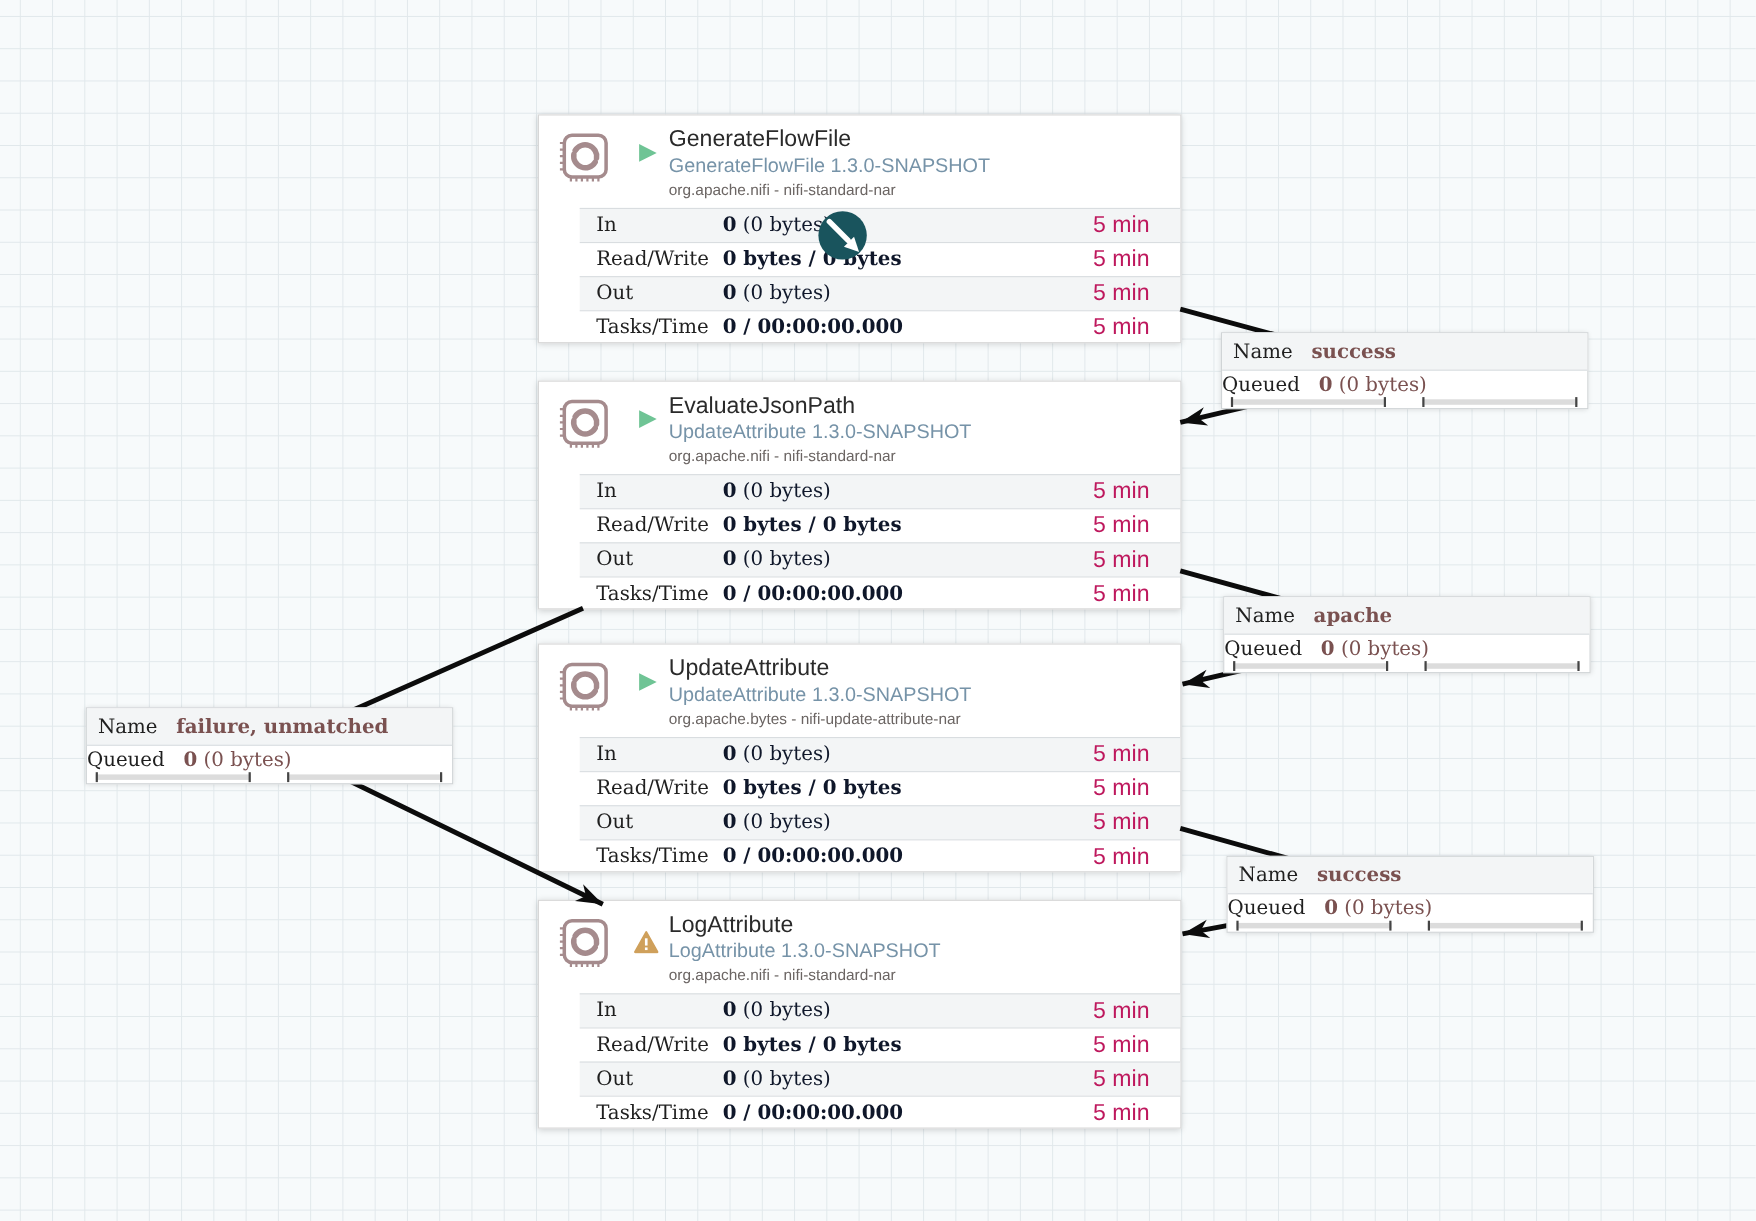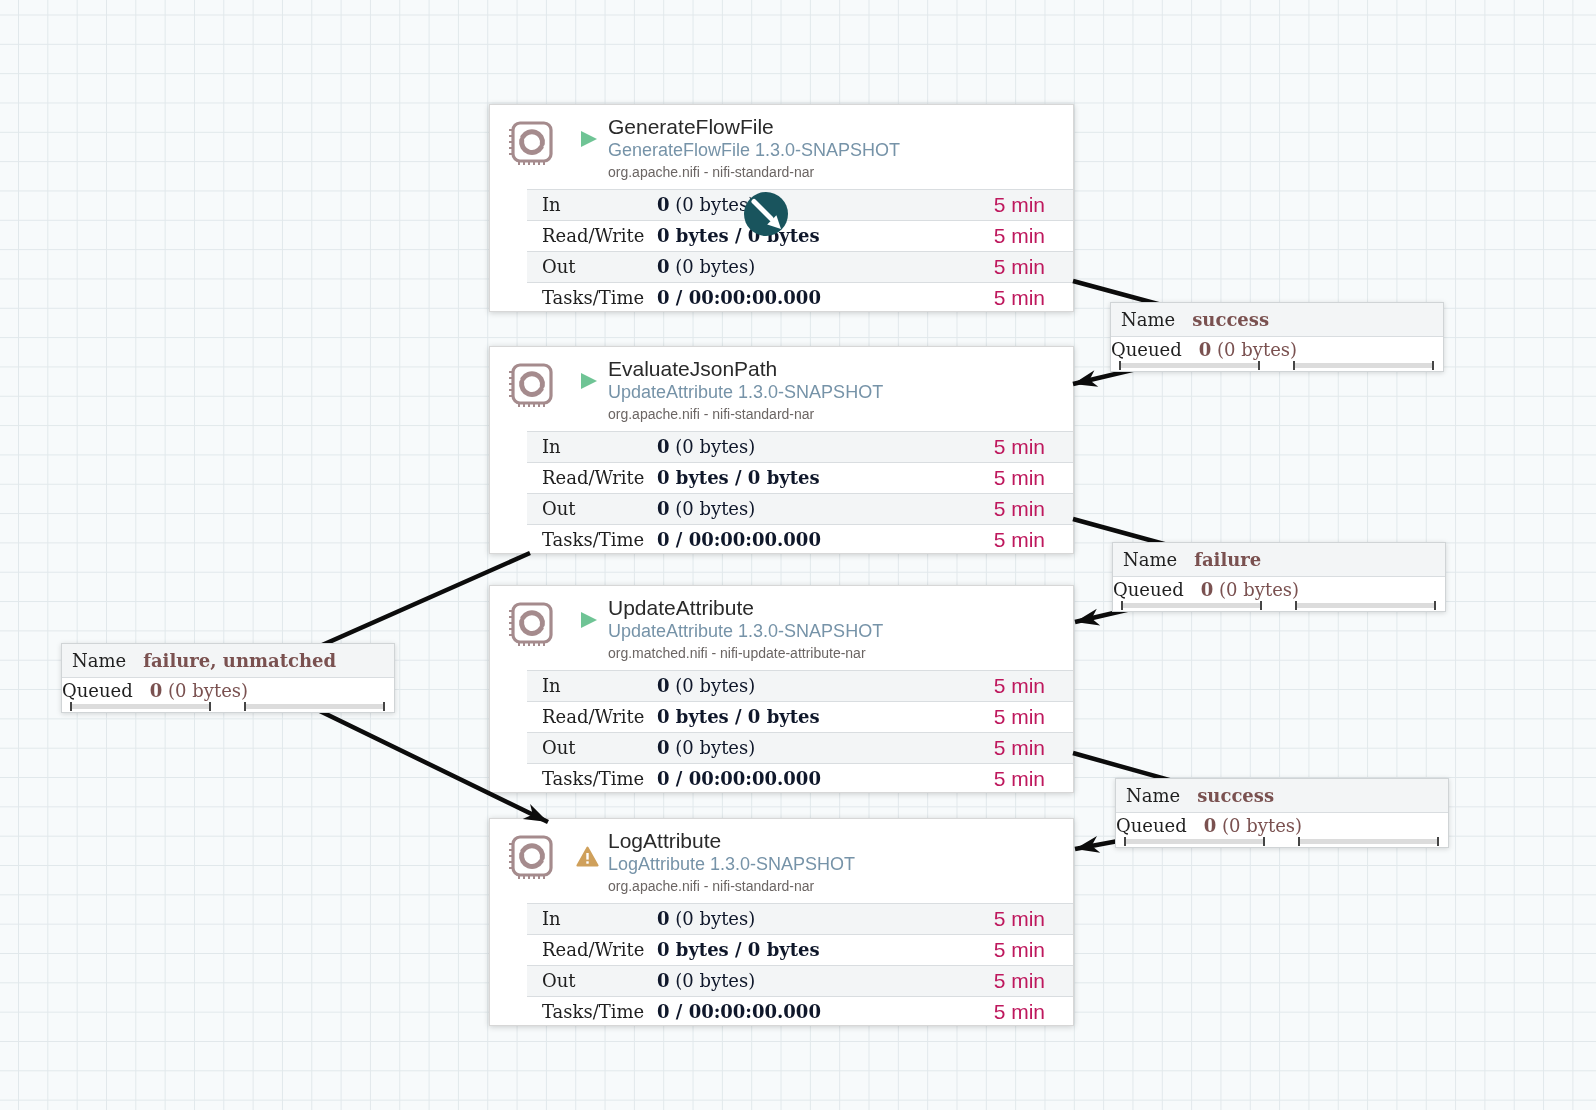--- a/index.html
+++ b/index.html
@@ -165,21 +165,21 @@
       </svg>
     </span>
     <span class="run-badge">
       <svg width="18" height="18">
           <polygon points="1,1 17,9 1,17" fill="#6fc495"></polygon>
         </svg>
     </span>
     <div class="proc-titles">
       <div class="proc-name">UpdateAttribute</div>
       <div class="proc-type">UpdateAttribute 1.3.0-SNAPSHOT</div>
-      <div class="proc-bundle">org.matched.nifi - nifi-update-attribute-nar</div>
+      <div class="proc-bundle">org.apache.bytes - nifi-update-attribute-nar</div>
     </div>
   </div>
   <div class="stat-row alt">
     <span class="stat-label">In</span>
     <span class="stat-value"><b>0</b><span> (0 bytes)</span></span>
     <span class="stat-window">5 min</span>
   </div>
   <div class="stat-row">
     <span class="stat-label">Read/Write</span>
     <span class="stat-value"><b>0 bytes / 0 bytes</b><span></span></span>
@@ -273,30 +273,30 @@
   </div>
   <div class="cl-row cl-queued">
     <span class="cl-key">Queued</span><span class="cl-qval"><b>0</b><span> (0 bytes)</span></span>
     <div class="queue-bar bar1"></div>
     <div class="queue-bar bar2"></div>
   </div>
 </div>
 
 <div class="conn-label" style="left:1112px;top:542px">
   <div class="cl-row cl-name">
-    <span class="cl-key">Name</span><span class="cl-val">failure</span>
+    <span class="cl-key">Name</span><span class="cl-val">apache</span>
   </div>
   <div class="cl-row cl-queued">
     <span class="cl-key">Queued</span><span class="cl-qval"><b>0</b><span> (0 bytes)</span></span>
     <div class="queue-bar bar1"></div>
     <div class="queue-bar bar2"></div>
   </div>
 </div>
 
-<div class="conn-label" style="left:61px;top:643px">
+<div class="conn-label" style="left:78px;top:643px">
   <div class="cl-row cl-name">
     <span class="cl-key">Name</span><span class="cl-val">failure, unmatched</span>
   </div>
   <div class="cl-row cl-queued">
     <span class="cl-key">Queued</span><span class="cl-qval"><b>0</b><span> (0 bytes)</span></span>
     <div class="queue-bar bar1"></div>
     <div class="queue-bar bar2"></div>
   </div>
 </div>
 

